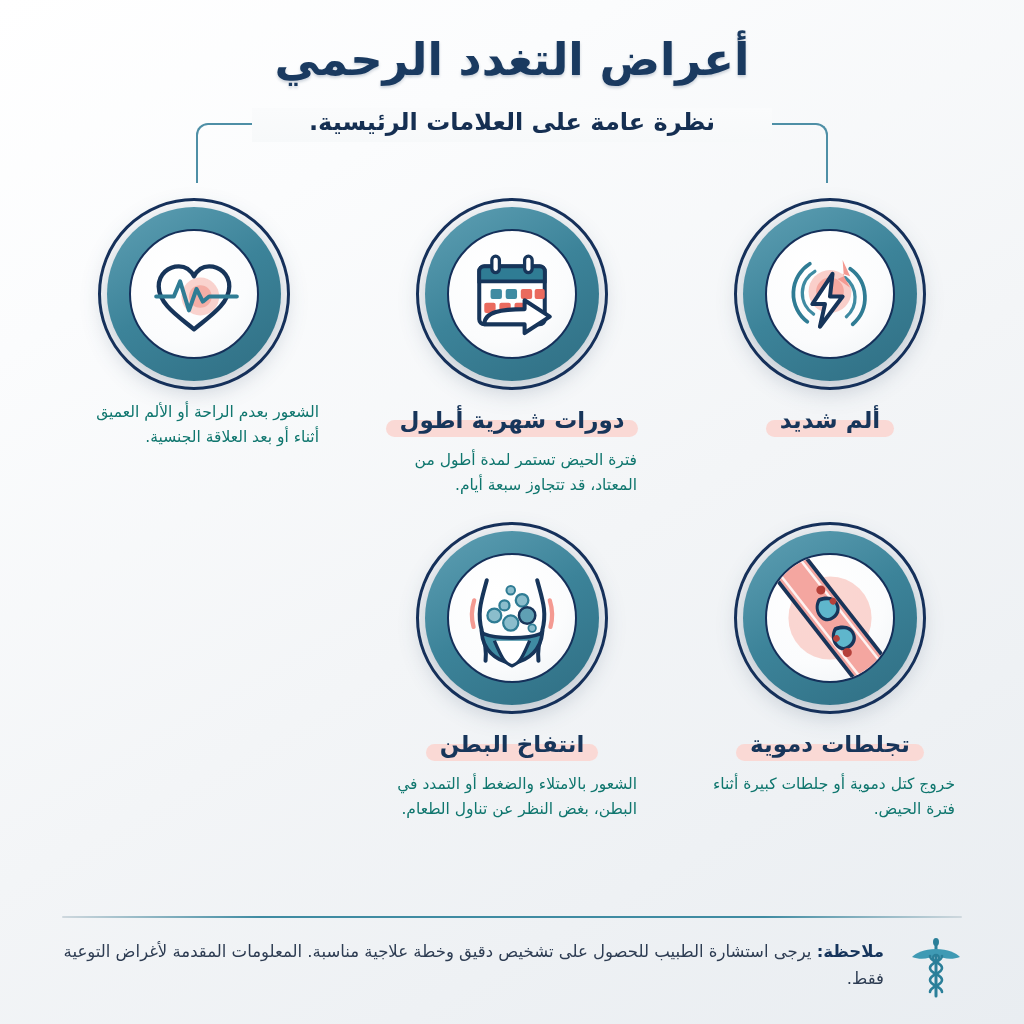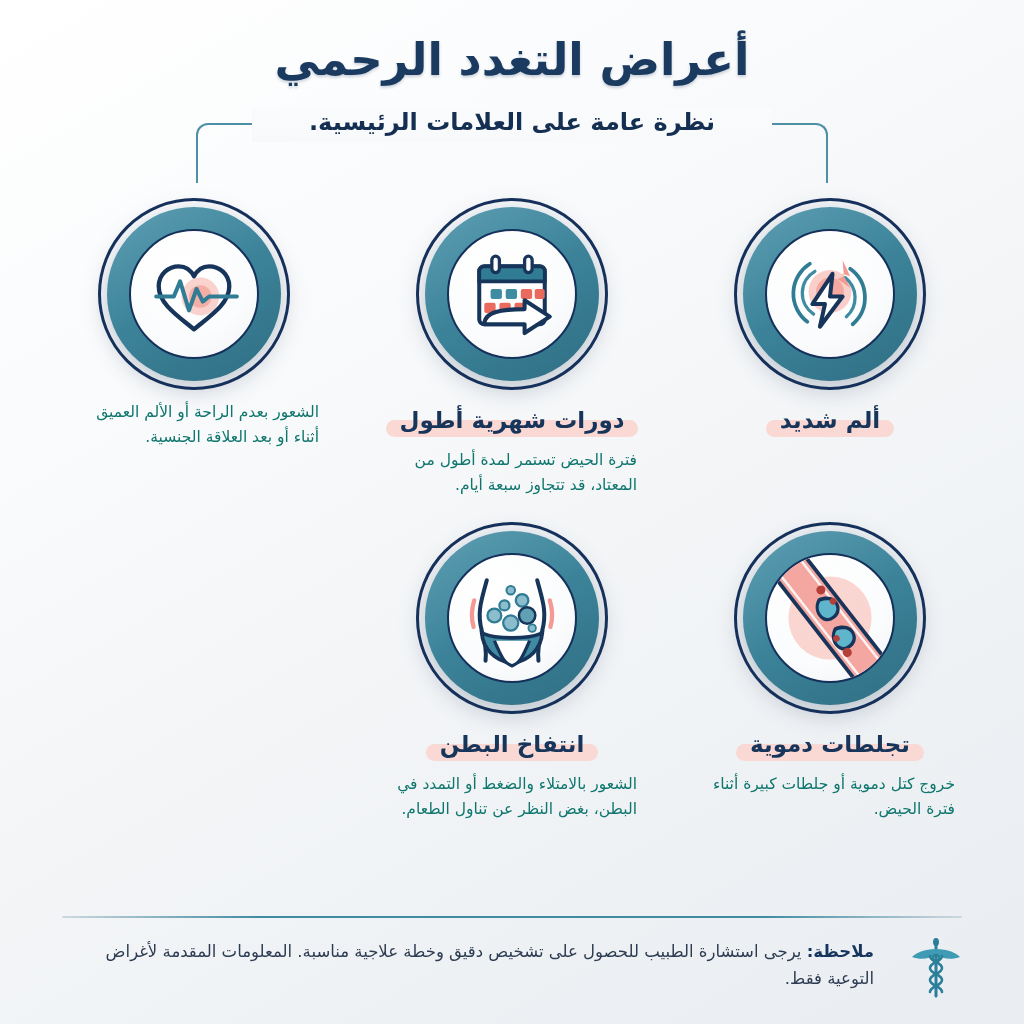--- a/index.html
+++ b/index.html
@@ -177,21 +177,21 @@
   .footer-rule {
     height: 2.5px;
     background: linear-gradient(90deg, #cfd8de 0%, #3f8ba2 22%, #3f8ba2 78%, #cfd8de 100%);
     border-radius: 2px;
     margin-bottom: 16px;
   }
   .footer-body {
     display: flex;
     flex-direction: row;
     align-items: flex-start;
-    gap: 36px;
+    gap: 26px;
   }
   .caduceus {
     flex: none;
     width: 52px;
     height: 64px;
     margin-top: 2px;
   }
   .caduceus svg { width: 100%; height: 100%; display: block; }
   .footer-text {
     flex: 1;

